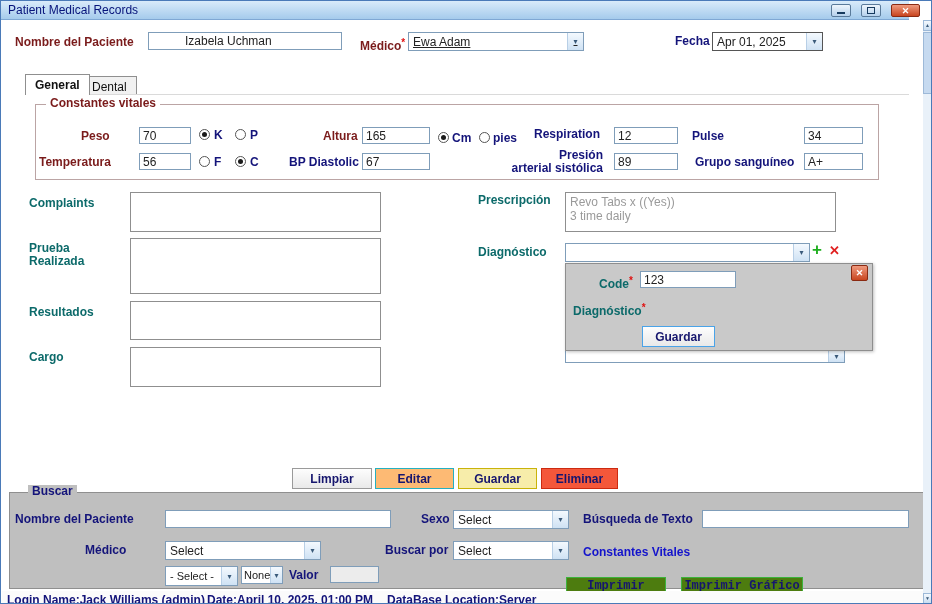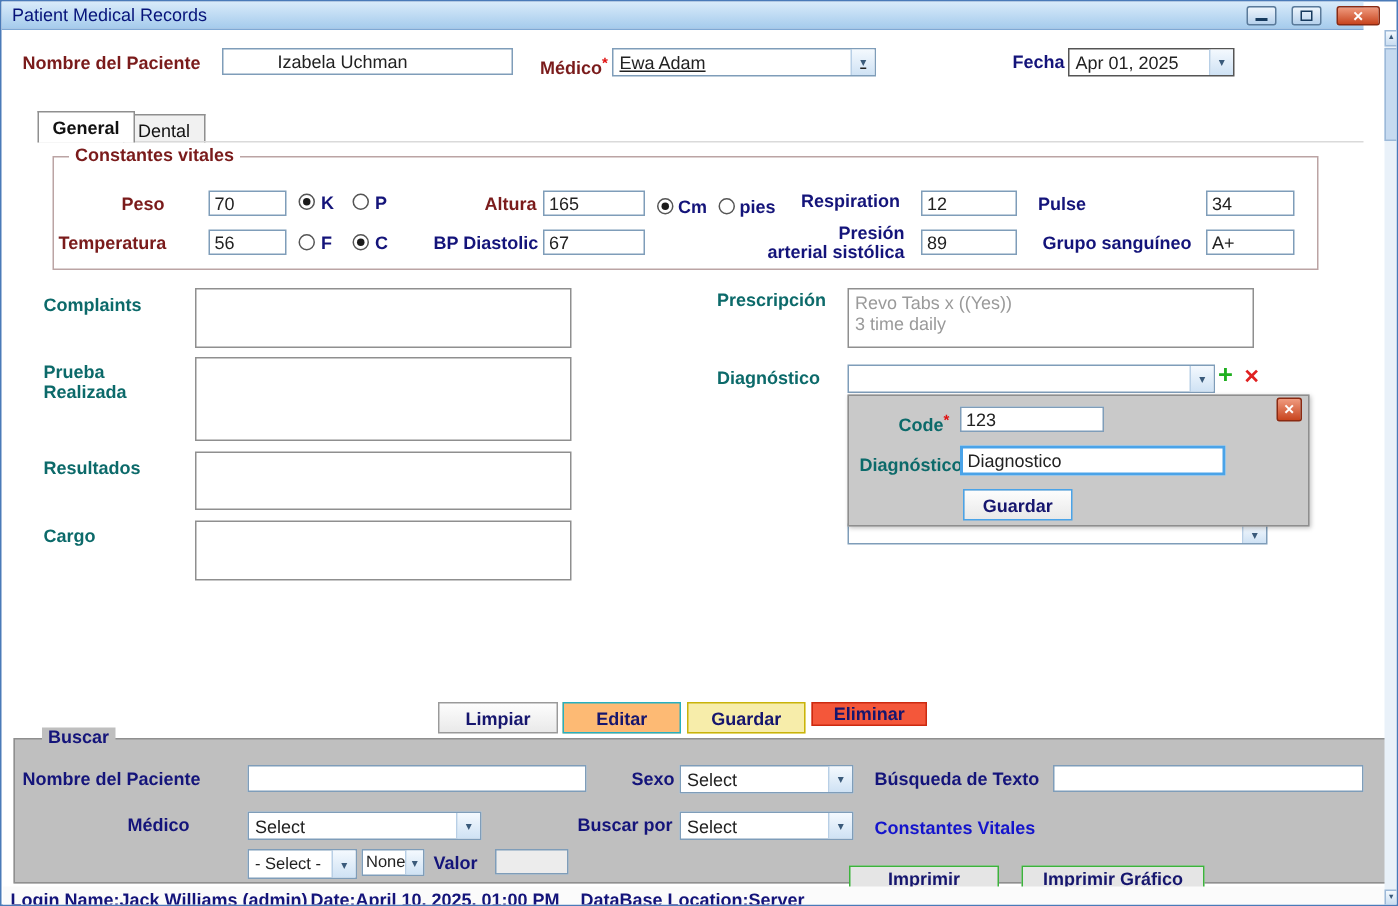--- a/index.html
+++ b/index.html
@@ -38,21 +38,21 @@
     display:flex; align-items:center; justify-content:center; font-size:8px; color:#3a5a7a; }
   .radio { position:absolute; width:11px; height:11px; border-radius:50%; border:1px solid #555;
     background:#fff; box-sizing:border-box; }
   .radio.checked::after { content:""; position:absolute; left:2px; top:2px; width:5px; height:5px; border-radius:50%; background:#1a1a1a; }
   .btn { position:absolute; box-sizing:border-box; font:bold 12px "Liberation Sans",sans-serif; color:#16166e;
     display:flex; align-items:center; justify-content:center; border:1px solid #9a9a9a;
     background:linear-gradient(#fdfdfd,#e9e9e9); }
   .btn.cyan { background:#fdba74; border-color:#25b0c0;text-align:center; }
   .btn.yellow { background:#f7edaa; border-color:#c9b30a; }
   .btn.red { background:#f4573a; border-color:#cc2a10; }
-  .btn.green { background:#e5e5e5; border-color:#3cb33c; }
+  .btn.green { background:#4d7c0f; border-color:#3cb33c;font-family:Liberation Mono, monospace; }
   .fieldset { position:absolute; box-sizing:border-box; }
   .legend { position:absolute; top:-8px; left:10px; padding:0 4px; font-weight:bold; line-height:13px; }
   
   .tab { position:absolute; box-sizing:border-box; border:1px solid #8f8f8f; border-bottom:none;
     background:#f1f1f1; padding:3px 9px 0 9px; color:#111; }
   .tabline { position:absolute; left:24px; top:93px; width:884px; border-top:1px solid #dadada; z-index:1; }
   
   #popup { position:absolute; left:564px; top:262px; width:306px; height:86px; background:#c9c9c9;
     border:1px solid #8e8e8e; z-index:5; box-shadow:1px 1px 3px rgba(0,0,0,.25); }
   .z6 { z-index:6; }
@@ -165,27 +165,26 @@
     <span class="arr">▾</span>
   </div>
 
   <div id="popup"></div>
   <div class="wb close z6" style="position:absolute;left:850px;top:264px;width:17px;height:16px;">
       <span>✕</span>
     </div>
   <span class="lbl teal z6" style="left:598px;top:273px;"><span>Code</span><span class="req">*</span></span>
   <input class="inp z6" style="left: 639px; top: 270px; width: 96px; height: 17px;" value="123">
   <span class="lbl teal z6" style="left:572px;top:300px;"><span>Diagnóstico</span><span class="req">*</span></span>
-  <input class="inp z6" style="left: 639px; top: 296px; width: 177px; height: 20px; border: 2px solid rgb(74, 163, 232);" value="Diagnostico">
   <div class="btn z6" style="left:641px;top:325px;width:73px;height:21px;border-color:#4aa3e8;">Guardar</div>
 
   <div class="btn" style="left:291px;top:467px;width:80px;height:21px;">Limpiar</div>
   <div class="btn cyan" style="left:374px;top:467px;width:79px;height:21px;">Editar</div>
   <div class="btn yellow" style="left:457px;top:467px;width:79px;height:21px;">Guardar</div>
-  <div class="btn red" style="left:540px;top:467px;width:77px;height:16px;">Eliminar</div>
+  <div class="btn red" style="left:540px;top:467px;width:77px;height:21px;">Eliminar</div>
 
   <div class="fieldset" style="left:8px;top:491px;width:916px;height:97px;border:1px solid #8f8f8f;background:#bfbfbf;">
     <span class="legend navy" style="background:#bfbfbf;left:18px;">Buscar</span>
   </div>
   <span class="lbl navy" style="left:14px;top:512px;">Nombre del Paciente</span>
   <input class="inp" style="left: 164px; top: 509px; width: 226px; height: 18px;" value="">
   <span class="lbl navy" style="left:420px;top:512px;">Sexo</span>
   <div class="combo" style="left:452px;top:509px;width:116px;height:19px;">
     <span class="txt">Select</span>
     <span class="arr">▾</span>

